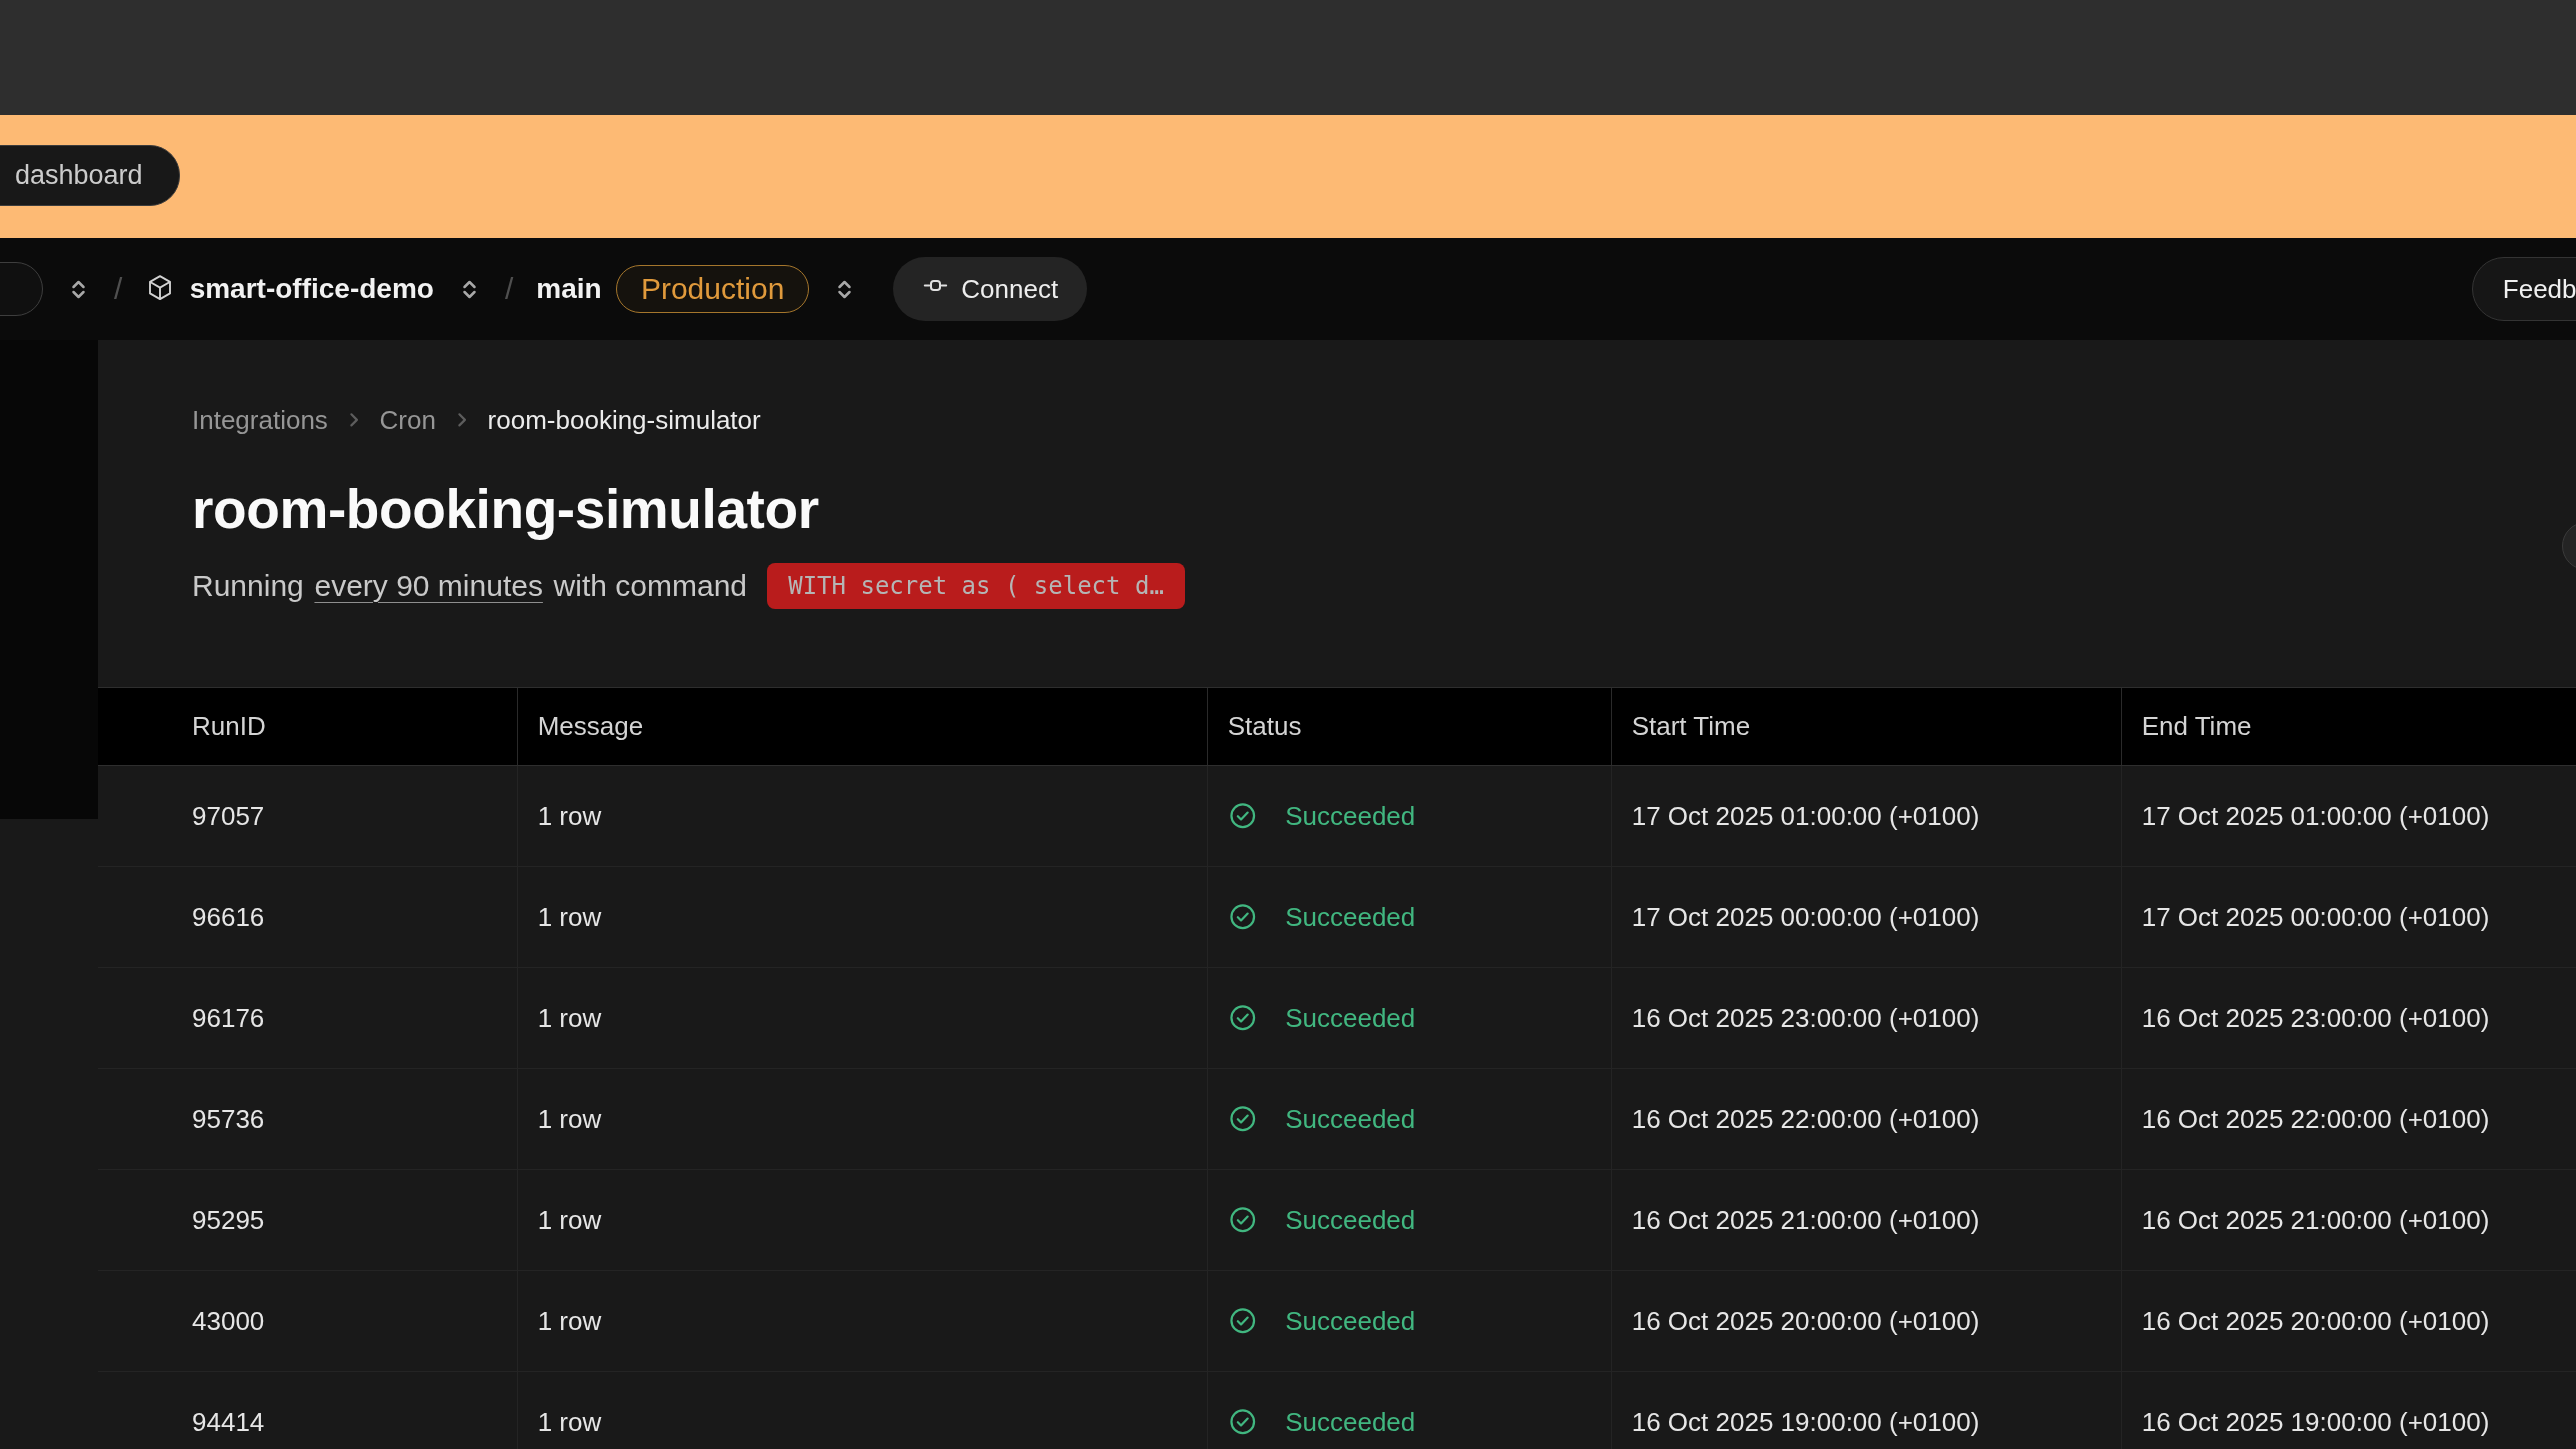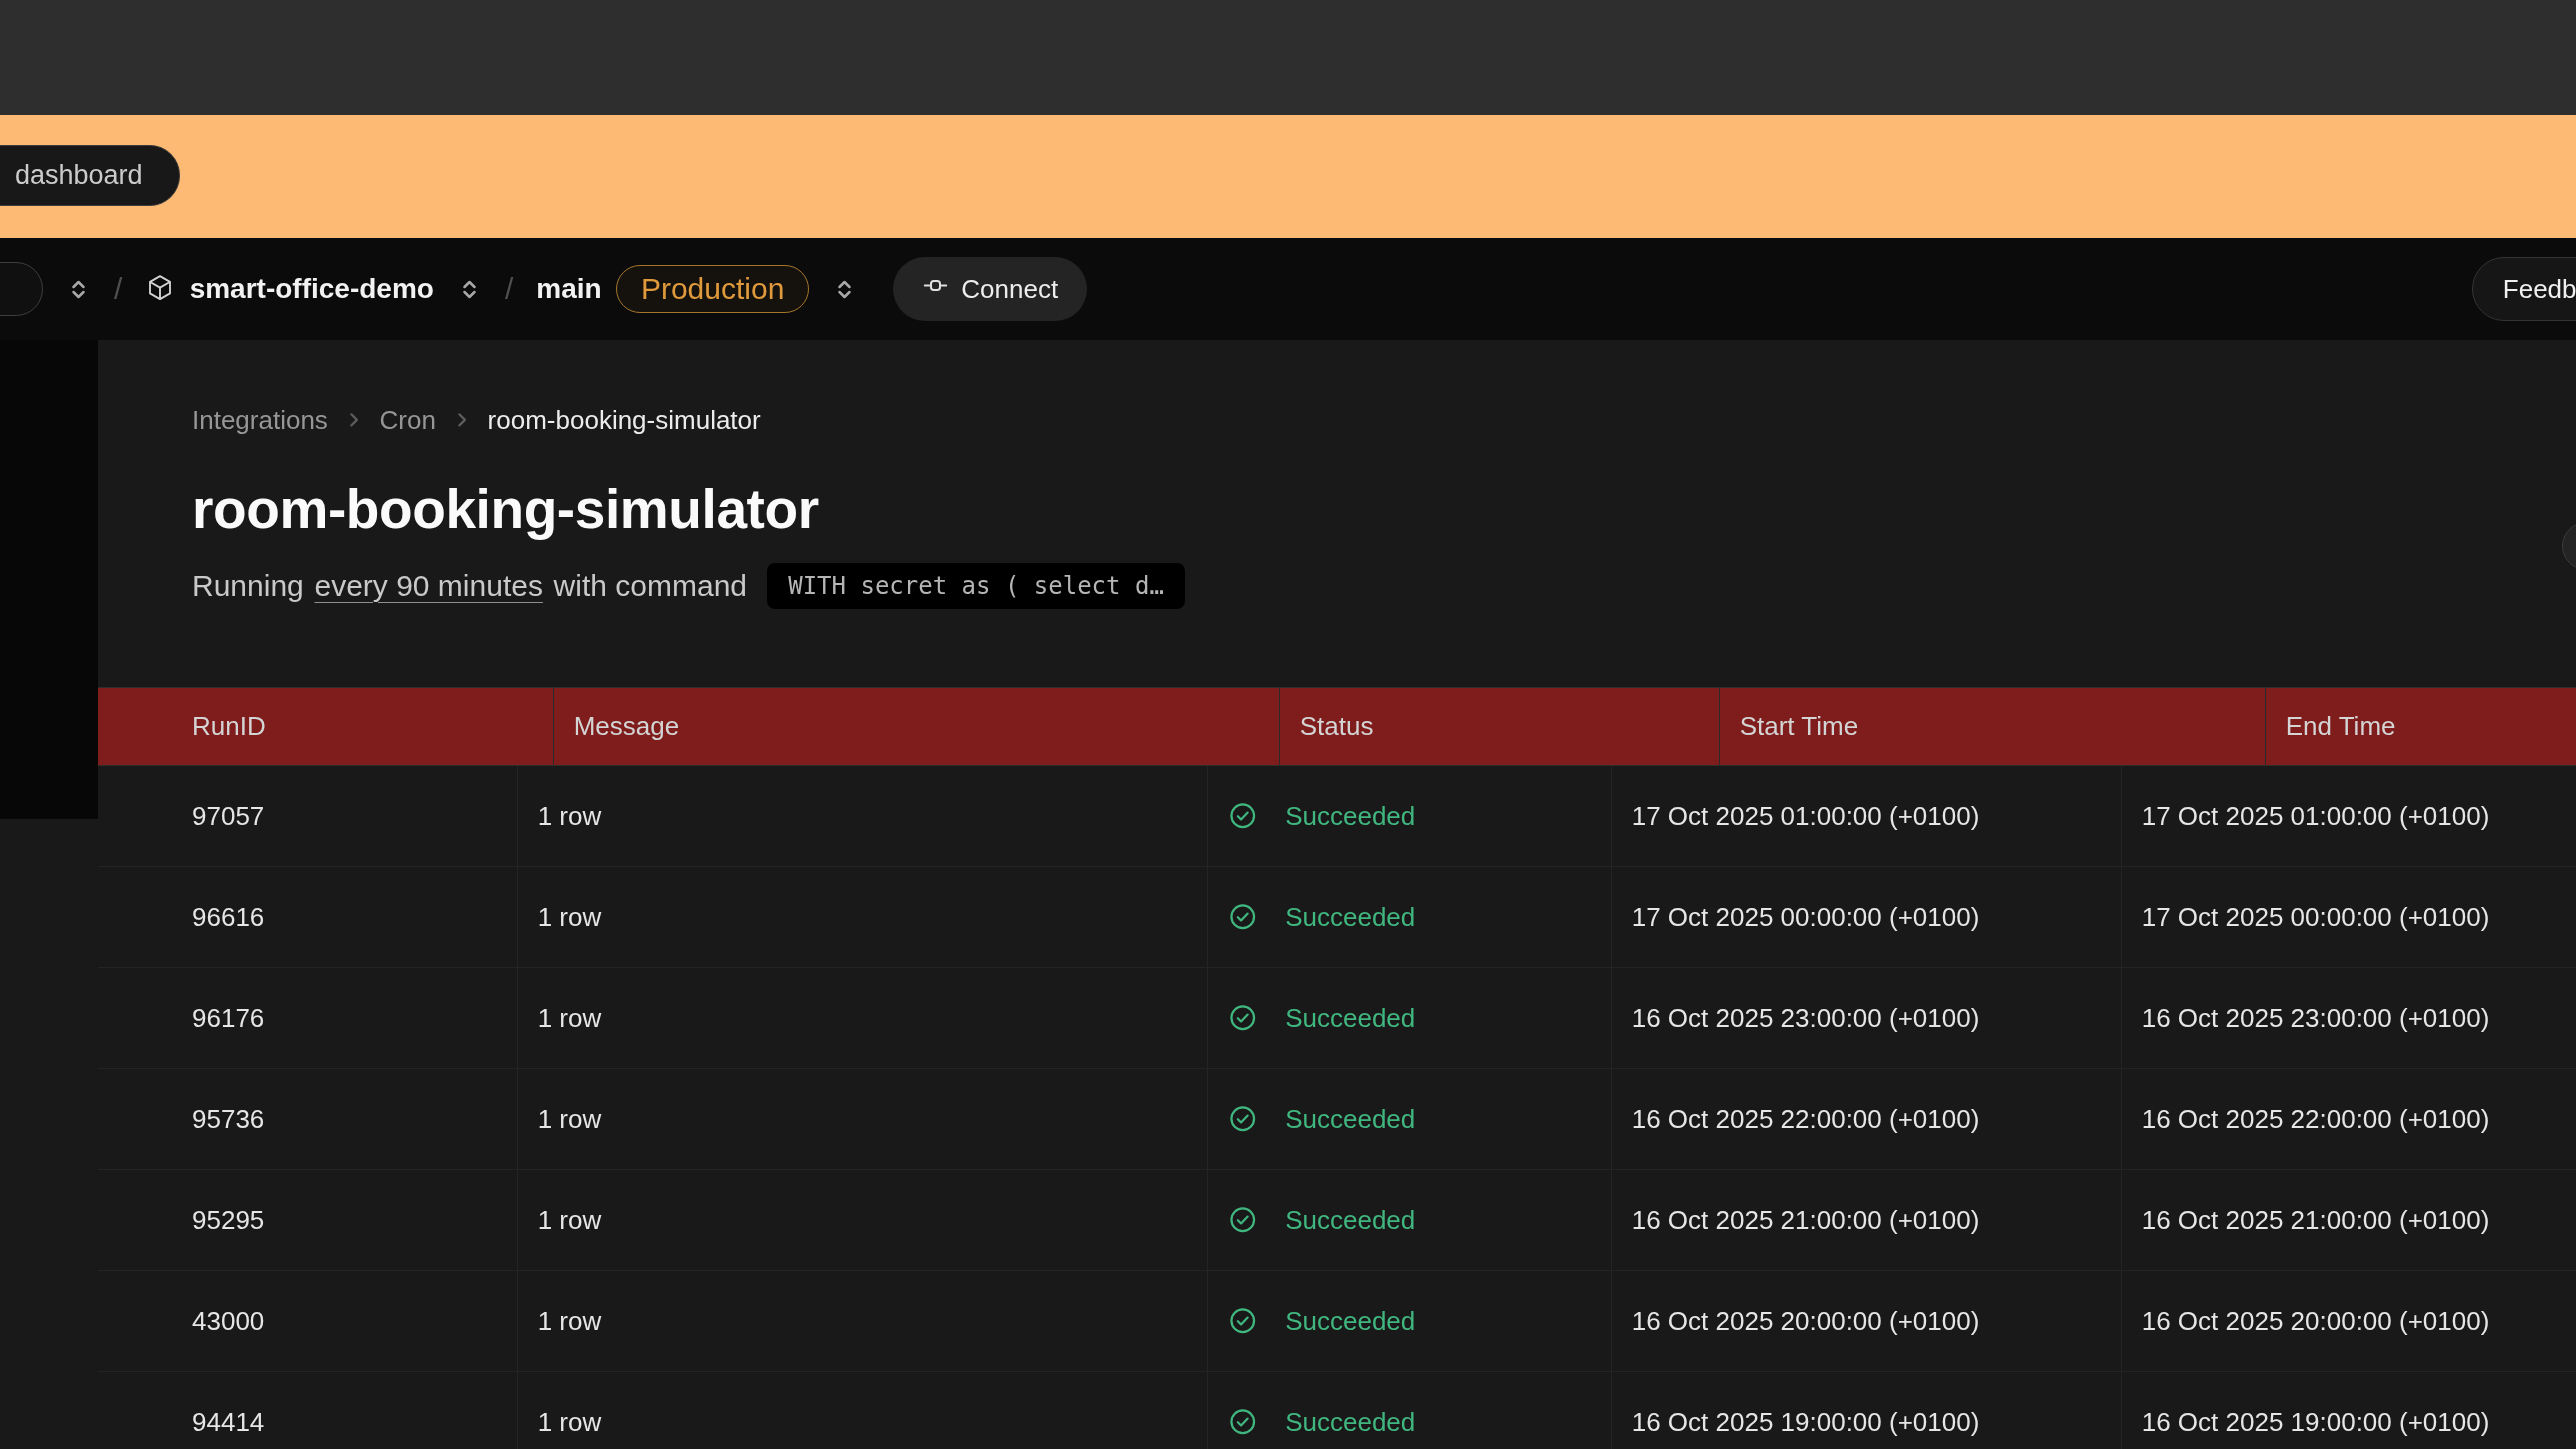--- a/index.html
+++ b/index.html
@@ -70,39 +70,39 @@
   .subtitle {
     padding-left:94px; margin-top:23px; display:flex; align-items:center;
     gap:10.7px; font-size:30px; color:#c9c9c9; height:47px;
   }
   .schedule-interval {
     text-decoration:underline; text-underline-offset:6.3px;
     text-decoration-thickness:1.3px; text-decoration-color:#8f8f8f;
     cursor:pointer;
   }
   .command-chip {
-    margin-left:9px; background:#000000; border-radius:8px;
+    margin-left:9px; background:#b91c1c; border-radius:8px;
     padding:9px 21.5px; font-family:"DejaVu Sans Mono", monospace;
     font-size:24px; color:#b5b5b5; white-space:nowrap; cursor:pointer;
   }
   .action-sliver {
     position:absolute; right:-50px; top:182px; width:64px; height:48px;
     border-radius:24px; background:#242424; border:0.9px solid #3a3a3a;
   }
 
   
   .runs-table { margin-left:98px; margin-top:78px; }
   .thead, .trow {
     display:grid;
     grid-template-columns:419px 690px 404px 510px 1fr;
   }
   .thead {
-    height:79px; background:#7f1d1d;
+    height:79px; background:#000000;
     border-top:0.9px solid #2e2e2e; border-bottom:0.9px solid #2e2e2e;
-    font-size:26px; color:#d4d4d4; font-weight:500;gap:36px;
+    font-size:26px; color:#d4d4d4; font-weight:500;
   }
   .th { display:flex; align-items:center; padding-left:19.7px; height:100%; }
   .th:first-child { padding-left:94px; }
   .th + .th { border-left:0.9px solid #2a2a2a; }
 
   .trow {
     height:101px; border-bottom:0.9px solid #242424;
     font-size:26px; color:#e6e6e6; cursor:pointer;
   }
   .td { display:flex; align-items:center; padding-left:19.7px; height:100%; white-space:nowrap; }

